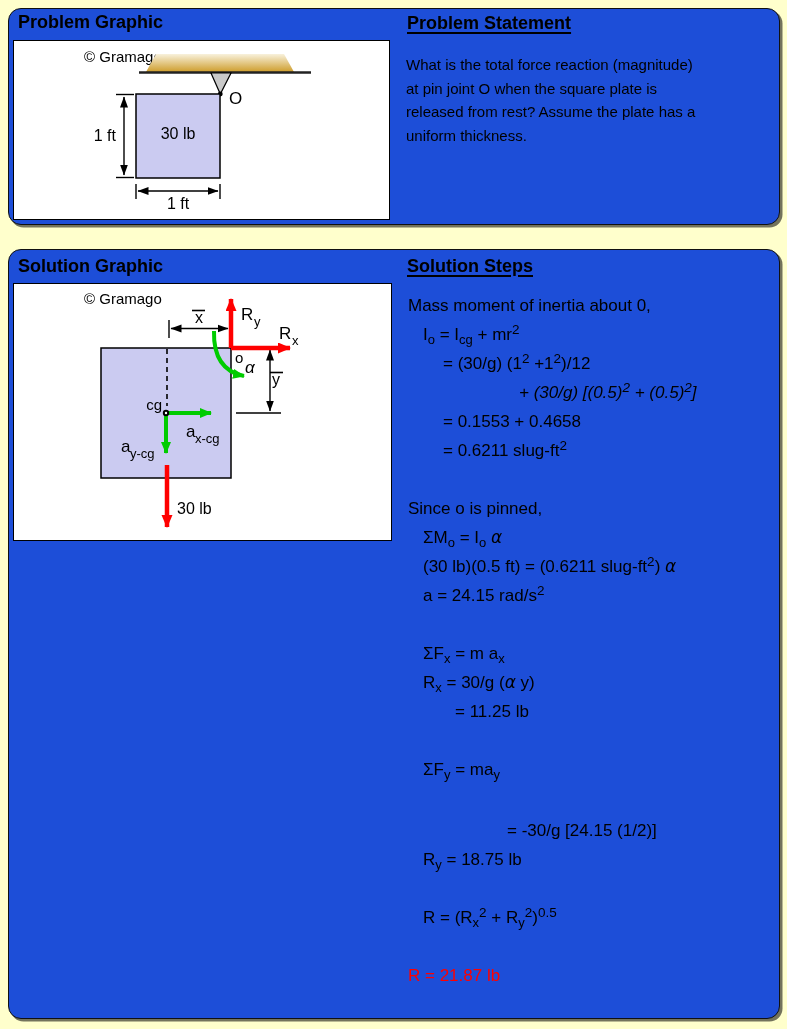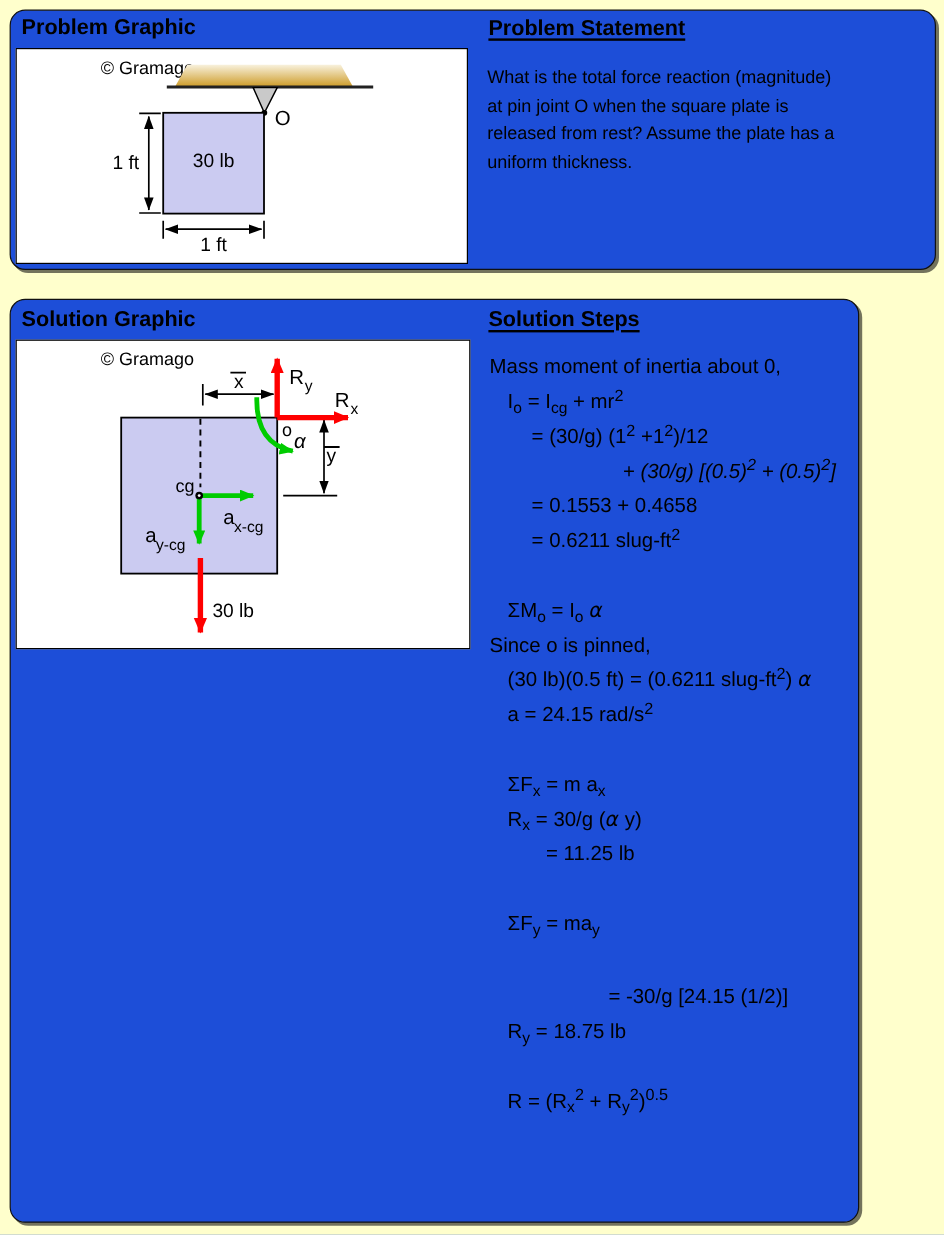--- a/index.html
+++ b/index.html
@@ -13,21 +13,21 @@
   }
   .panel{
     position:absolute;
     background:#1d4ed8;
     border:1.7px solid #111;
     border-radius:13px;
     box-shadow:2.5px 2.5px 0 rgba(0,0,0,0.55);
     box-sizing:border-box;
   }
   #panel-problem{left:8px;top:8px;width:772px;height:217px;}
-  #panel-solution{left:8px;top:249px;width:708px;height:770px;}
+  #panel-solution{left:8px;top:249px;width:772px;height:770px;}
   .panel-title{
     position:absolute;
     font-size:18px;font-weight:bold;
     white-space:nowrap;
   }
   .underlined{
     text-decoration:underline;
     text-decoration-thickness:2px;
     text-underline-offset:3px;
   }
@@ -110,35 +110,36 @@
 </div>
 
 <div id="steps-lines">
     <div class="eq-line ind0">Mass moment of inertia about 0,</div>
     <div class="eq-line ind1">I<sub>o</sub> = I<sub>cg</sub> + mr<sup>2</sup></div>
     <div class="eq-line ind2">= (30/g) (1<sup>2</sup> +1<sup>2</sup>)/12</div>
     <div class="eq-line ind5">+ (30/g) [(0.5)<sup>2</sup> + (0.5)<sup>2</sup>]</div>
     <div class="eq-line ind2">= 0.1553 + 0.4658</div>
     <div class="eq-line ind2">= 0.6211 slug-ft<sup>2</sup></div>
     <div class="eq-line ind0"></div>
+    <div class="eq-line ind0">Since o is pinned,</div>
     <div class="eq-line ind1">ΣM<sub>o</sub> = I<sub>o</sub> <i class="greek">α</i></div>
-    <div class="eq-line ind0">Since o is pinned,</div>
     <div class="eq-line ind1">(30 lb)(0.5 ft) = (0.6211 slug-ft<sup>2</sup>) <i class="greek">α</i></div>
     <div class="eq-line ind1">a = 24.15 rad/s<sup>2</sup></div>
     <div class="eq-line ind0"></div>
     <div class="eq-line ind1">ΣF<sub>x</sub> = m a<sub>x</sub></div>
     <div class="eq-line ind1">R<sub>x</sub> = 30/g (<i class="greek">α</i> y)</div>
     <div class="eq-line ind3">= 11.25 lb</div>
     <div class="eq-line ind0"></div>
     <div class="eq-line ind1">ΣF<sub>y</sub> = ma<sub>y</sub></div>
     <div class="eq-line ind4">= -30/g [24.15 (1/2)]</div>
     <div class="eq-line ind1">R<sub>y</sub> = 18.75 lb</div>
     <div class="eq-line ind0"></div>
     <div class="eq-line ind1">R = (R<sub>x</sub><sup>2</sup> + R<sub>y</sub><sup>2</sup>)<sup>0.5</sup></div>
     <div class="eq-line ind0"></div>
+    <div class="eq-line ind0 red-line">R = 21.87 lb</div>
   </div>
 
 <svg class="diagram" style="left:13px;top:283px;" width="377" height="256" viewBox="0 0 377 256">
   <defs>
     <marker id="dimA2" markerWidth="13" markerHeight="10" refX="10.5" refY="5" orient="auto-start-reverse" markerUnits="userSpaceOnUse">
       <path d="M0,1 L11,5 L0,9 z" fill="#000"></path>
     </marker>
     <marker id="redA" markerWidth="15" markerHeight="13" refX="12" refY="5.5" orient="auto" markerUnits="userSpaceOnUse">
       <path d="M0,0 L13,5.5 L0,11 z" fill="#FF0000"></path>
     </marker>

